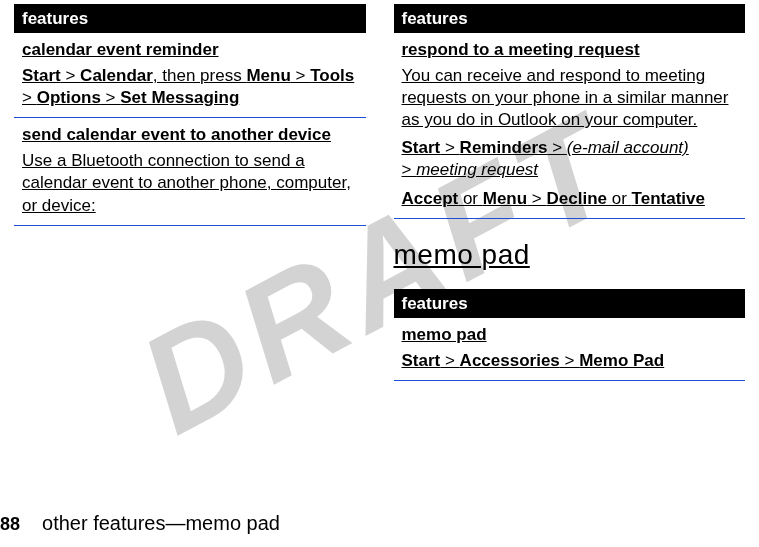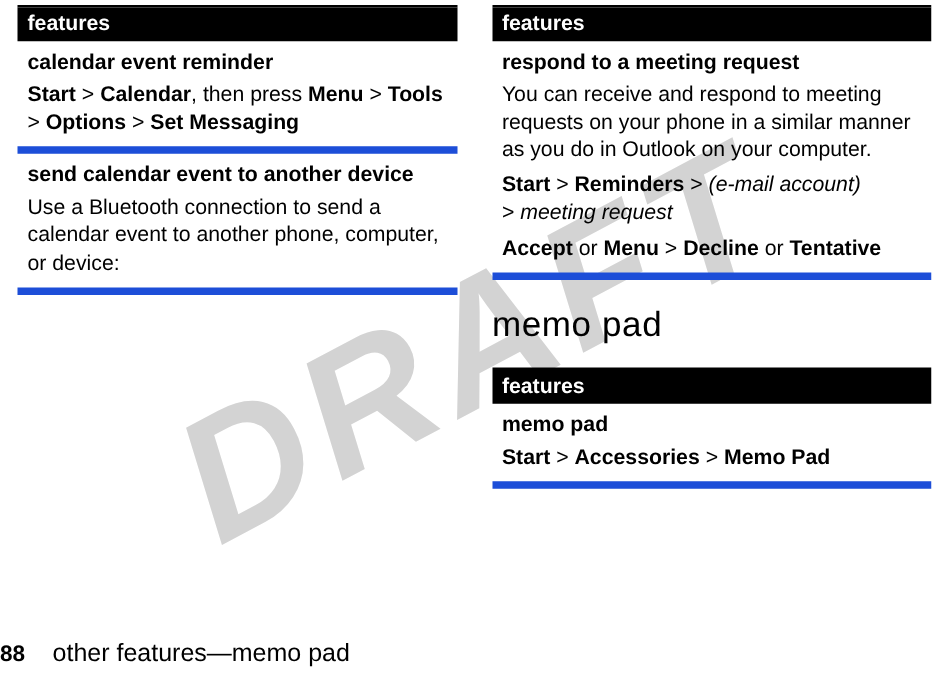--- a/index.html
+++ b/index.html
@@ -26,37 +26,38 @@
       font-style: italic;
       font-family: Arial, sans-serif;
     }
     .page {
       position: relative;
       z-index: 1;
       display: flex;
       padding: 4px 14px 0 14px;
       gap: 28px;
       height: 500px;
+      text-decoration: underline;
     }
     .col {
       width: 352px;
     }
     .features-table {
       border-top: 2.5px solid #000;
       margin-bottom: 20px;
     }
     .header-row {
       background: #000;
       color: #fff;
       font-weight: bold;
       font-size: 17px;
       padding: 3px 8px 4px 8px;
     }
     .cell {
-      border-bottom: 6px solid #1d4ed8;
+      border-bottom: 1px solid #1d4ed8;
       padding: 6px 8px 8px 8px;
       font-size: 17px;
       line-height: 1.3;
       color: #000;
     }
     .cell-title {
       font-weight: bold;
       font-size: 17px;
       margin-bottom: 4px;
     }

